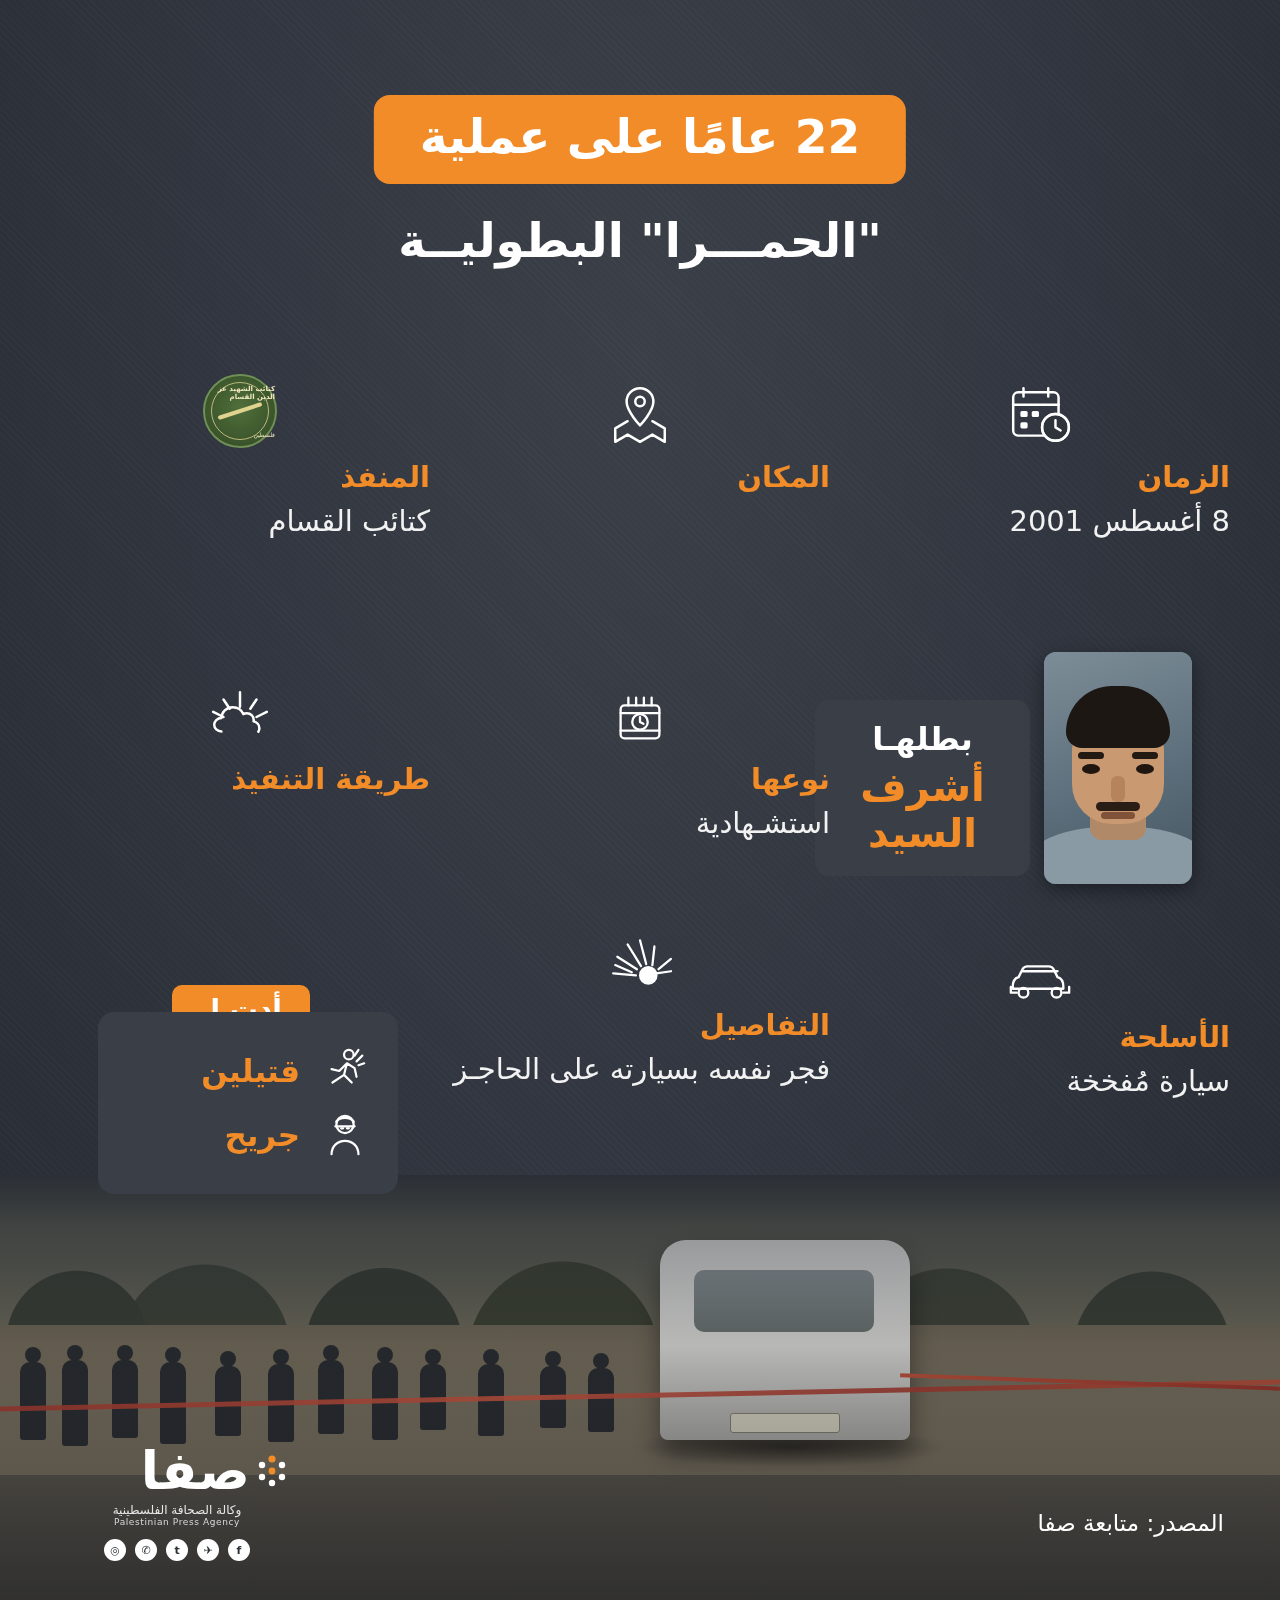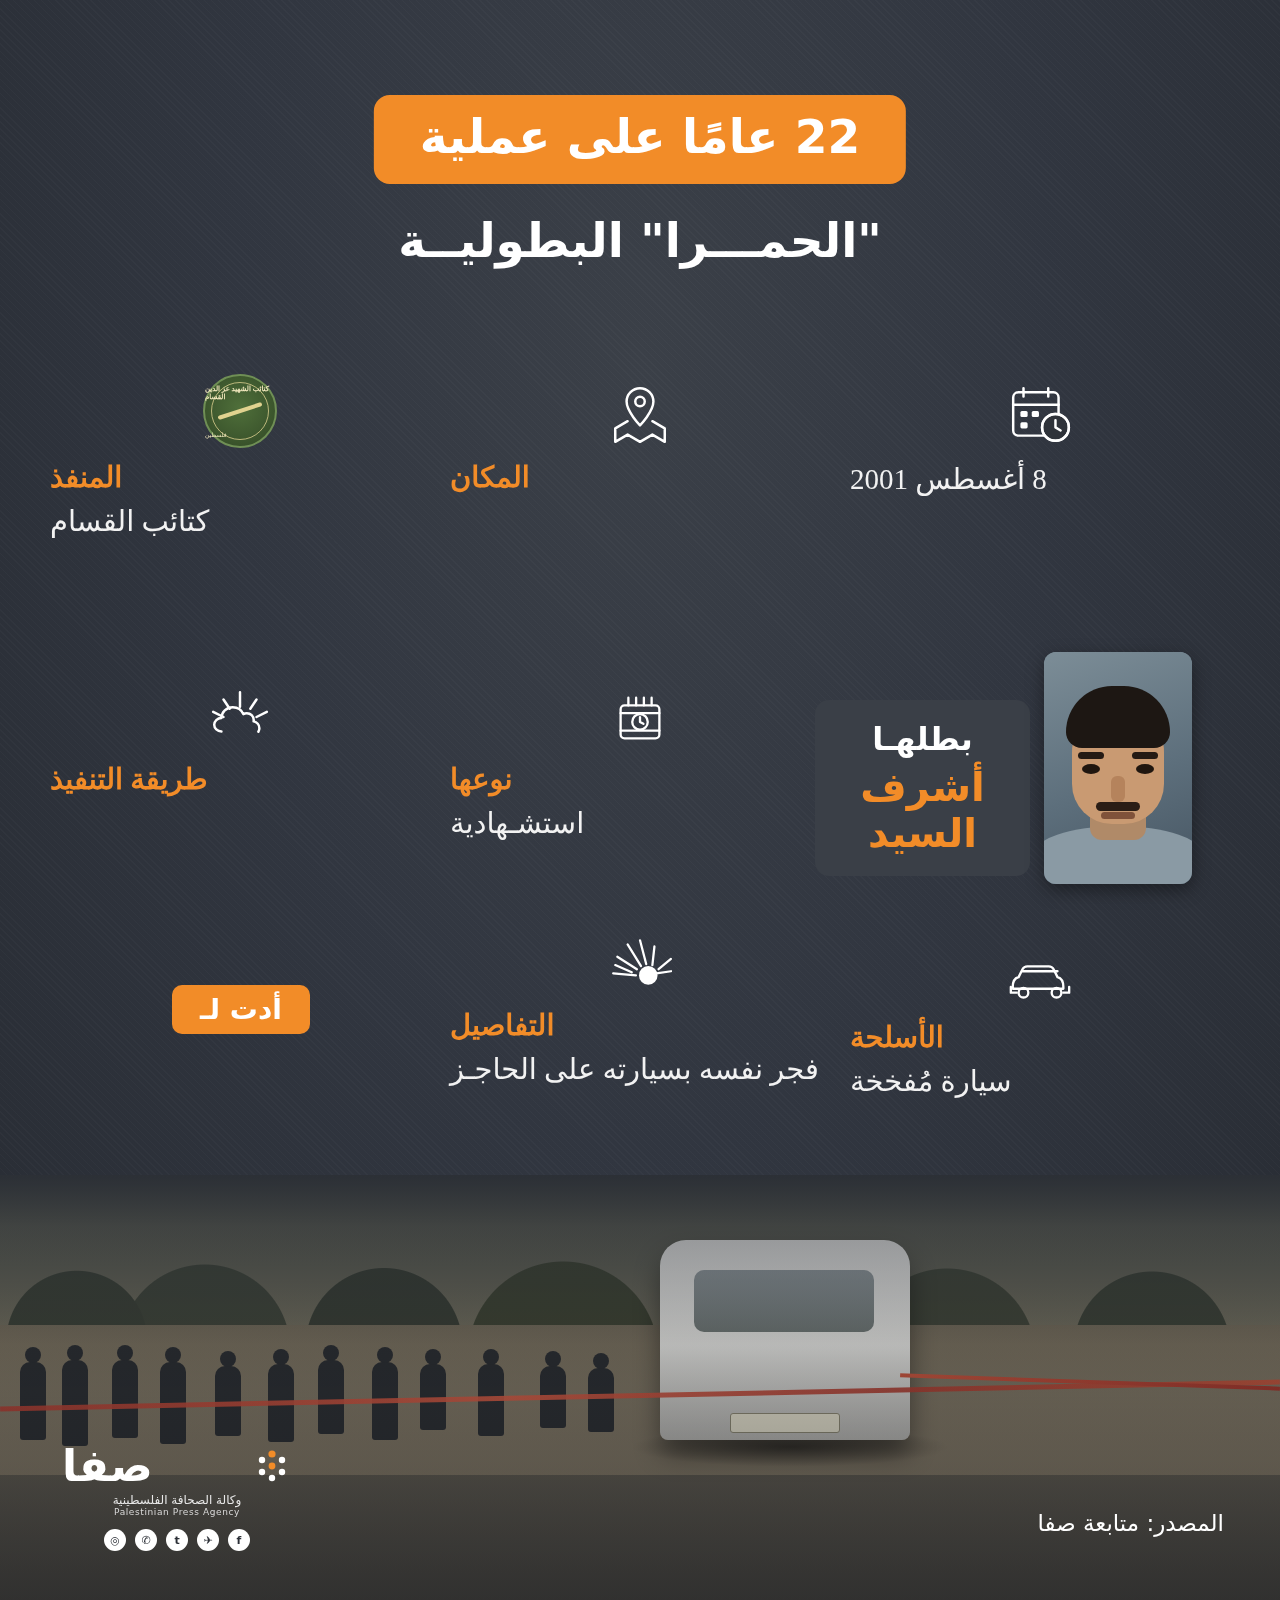--- a/index.html
+++ b/index.html
@@ -154,23 +154,22 @@
     color: #ffffff;
     font-size: 47px;
     font-weight: bold;
     white-space: nowrap;
   }
 
   
   .fact {
     position: absolute;
     width: 380px;
-    text-align: left;
+    text-align: right;
     color: #ffffff;
-    font-family: Liberation Serif, serif;
   }
   .fact .icon {
     height: 78px;
     display: flex;
     align-items: flex-end;
     justify-content: center;
     margin-bottom: 12px;
   }
   .fact .label {
     color: #f28c28;
@@ -275,27 +274,27 @@
   
   .brand {
     position: absolute;
     left: 62px;
     top: 1440px;
     width: 230px;
     text-align: center;
     color: #ffffff;
   }
   .brand-mark {
-    font-size: 44px;
+    font-size: 53px;
     font-weight: bold;
     letter-spacing: 1px;
     display: flex;
     align-items: center;
-    justify-content: space-between;
-    gap: 24px;
+    justify-content: flex-start;
+    gap: 2px;
   }
   .brand-sub { font-size: 12px; margin-top: 2px; color:#e8e8e8; }
   .brand-sub2 { font-size: 9px; letter-spacing: .6px; color:#d8d8d8; }
   .socials { display:flex; gap:9px; justify-content:center; margin-top: 12px; }
   .soc {
     width: 22px; height: 22px; border-radius: 50%;
     background: #ffffff; color: #2b2f36;
     font-size: 11px; font-weight: bold;
     display:flex; align-items:center; justify-content:center;
   }
@@ -359,20 +358,21 @@
         <path d="M6 22h44"></path>
         <path d="M16 6v8M40 6v8"></path>
         <rect x="13" y="28" width="7" height="6" rx="1.5" fill="#ffffff" stroke="none"></rect>
         <rect x="24" y="28" width="7" height="6" rx="1.5" fill="#ffffff" stroke="none"></rect>
         <rect x="13" y="39" width="7" height="6" rx="1.5" fill="#ffffff" stroke="none"></rect>
         <circle cx="47" cy="44" r="13" fill="#2f333a"></circle>
         <circle cx="47" cy="44" r="13"></circle>
         <path d="M47 37v7l5 3"></path>
       </svg>
     </div>
+    <div class="label">الزمان</div>
     <div class="value">8 أغسطس 2001</div>
   </div>
 
   <div class="fact" style="left:450px; top:370px;">
     <div class="icon">
       <svg width="66" height="66" viewBox="0 0 64 64" fill="none" stroke="#ffffff" stroke-width="2.4" stroke-linecap="round" stroke-linejoin="round">
         <path d="M32 6c-7.2 0-13 5.8-13 13 0 9.6 13 23 13 23s13-13.4 13-23c0-7.2-5.8-13-13-13z"></path>
         <circle cx="32" cy="19" r="4.6"></circle>
         <path d="M20 38 8 45v13l12-7 12 7 12-7 12 7V45l-12-7"></path>
       </svg>
@@ -457,20 +457,44 @@
         <circle cx="40" cy="44" r="9" fill="#ffffff" stroke="none"></circle>
         <path d="M33 35 20 14M29 38 10 26M28 44 6 42M44 34 46 16M50 38l12-10M38 33 32 10M48 42l14-2M24 41 8 34"></path>
       </svg>
     </div>
     <div class="label">التفاصيل</div>
     <div class="value">فجر نفسه بسيارته على الحاجـز</div>
   </div>
 
   <div class="outcome-pill" style="left:172px; top:985px;">أدت لـ</div>
 
+  <div class="outcome-card" style="left:98px; top:1012px;">
+    <div class="outcome-row">
+      <div class="ic">
+        <svg width="50" height="50" viewBox="0 0 52 52" fill="none" stroke="#ffffff" stroke-width="2.3" stroke-linecap="round" stroke-linejoin="round">
+          <circle cx="30" cy="9" r="5"></circle>
+          <path d="M28 18l-8 8-8-2M28 18l8 5 2 9M28 18l-3 12 8 8M25 30l-12 8"></path>
+          <path d="M44 10l-6 6M46 18l-6 2M40 4l-4 6"></path>
+        </svg>
+      </div>
+      <div class="tx">قتيلين</div>
+    </div>
+    <div class="outcome-row">
+      <div class="ic">
+        <svg width="50" height="50" viewBox="0 0 52 52" fill="none" stroke="#ffffff" stroke-width="2.3" stroke-linecap="round" stroke-linejoin="round">
+          <circle cx="26" cy="15" r="9"></circle>
+          <path d="M17 12c4-5 14-5 18 0"></path>
+          <path d="M16 17h20"></path>
+          <path d="M12 46c0-8 6-14 14-14s14 6 14 14"></path>
+          <path d="M22 19h2M28 19h2"></path>
+        </svg>
+      </div>
+      <div class="tx">جريح</div>
+    </div>
+  </div>
 
   <div class="brand">
     <div class="brand-mark">
       <svg width="40" height="40" viewBox="0 0 40 40" fill="none">
         <circle cx="20" cy="8" r="3.6" fill="#f28c28"></circle>
         <circle cx="30" cy="14" r="3.2" fill="#ffffff"></circle>
         <circle cx="30" cy="26" r="3.2" fill="#ffffff"></circle>
         <circle cx="20" cy="32" r="3.2" fill="#ffffff"></circle>
         <circle cx="10" cy="26" r="3.2" fill="#ffffff"></circle>
         <circle cx="10" cy="14" r="3.2" fill="#ffffff"></circle>

